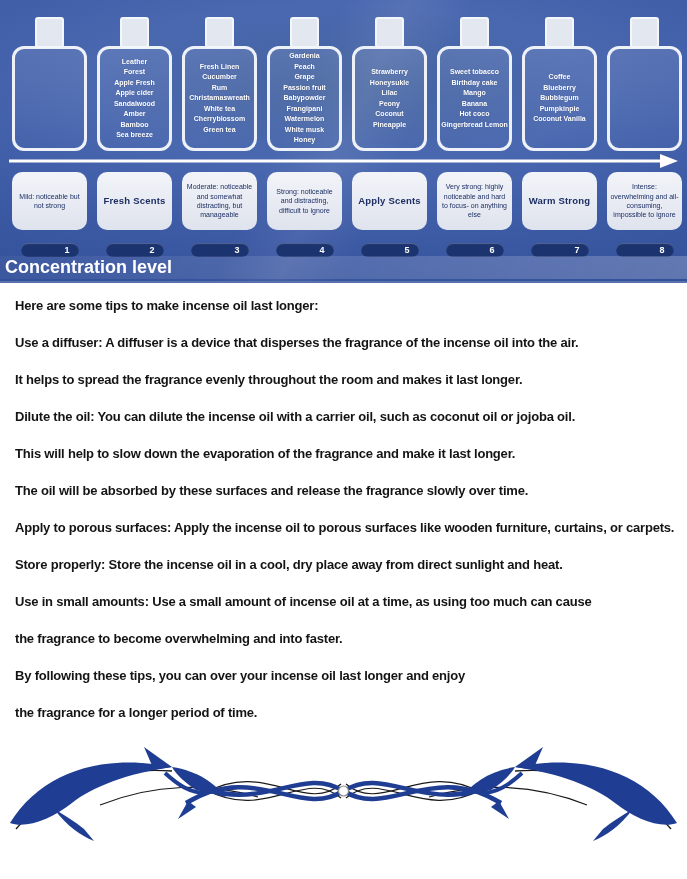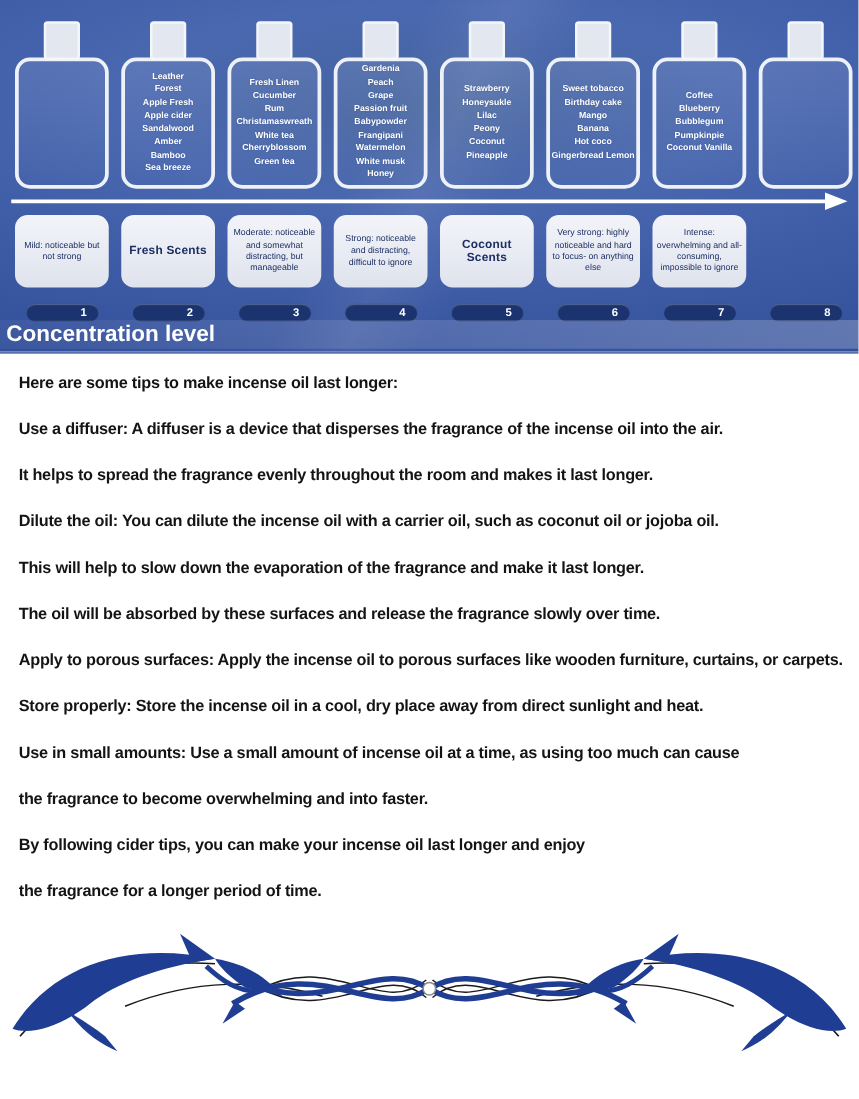--- a/index.html
+++ b/index.html
@@ -154,24 +154,27 @@
       <div class="card label">
           <span class="txt">Fresh Scents</span>
         </div>
       <div class="card">
           <span class="txt">Moderate: noticeable and somewhat distracting, but manageable</span>
         </div>
       <div class="card">
           <span class="txt">Strong: noticeable and distracting, difficult to ignore</span>
         </div>
       <div class="card label">
-          <span class="txt">Coconut Scents</span>
+          <span class="txt">Apply Scents</span>
         </div>
       <div class="card">
           <span class="txt">Very strong: highly noticeable and hard to focus- on anything else</span>
+        </div>
+      <div class="card label">
+          <span class="txt">Warm Strong</span>
         </div>
       <div class="card">
           <span class="txt">Intense: overwhelming and all-consuming, impossible to ignore</span>
         </div>
     </div>
 
     <div class="pills-row">
       <div class="pill-slot">
           <div class="pill">1</div>
         </div>
@@ -205,21 +208,21 @@
     <p class="tip-line">Here are some tips to make incense oil last longer:</p>
     <p class="tip-line">Use a diffuser: A diffuser is a device that disperses the fragrance of the incense oil into the air.</p>
     <p class="tip-line">It helps to spread the fragrance evenly throughout the room and makes it last longer.</p>
     <p class="tip-line">Dilute the oil: You can dilute the incense oil with a carrier oil, such as coconut oil or jojoba oil.</p>
     <p class="tip-line">This will help to slow down the evaporation of the fragrance and make it last longer.</p>
     <p class="tip-line">The oil will be absorbed by these surfaces and release the fragrance slowly over time.</p>
     <p class="tip-line">Apply to porous surfaces: Apply the incense oil to porous surfaces like wooden furniture, curtains, or carpets.</p>
     <p class="tip-line">Store properly: Store the incense oil in a cool, dry place away from direct sunlight and heat.</p>
     <p class="tip-line">Use in small amounts: Use a small amount of incense oil at a time, as using too much can cause</p>
     <p class="tip-line">the fragrance to become overwhelming and into faster.</p>
-    <p class="tip-line">By following cider tips, you can make your incense oil last longer and enjoy</p>
+    <p class="tip-line">By following these tips, you can over your incense oil last longer and enjoy</p>
     <p class="tip-line">the fragrance for a longer period of time.</p>
   </div>
 
   <svg class="flourish" width="687" height="100" viewBox="0 0 687 100">
     <defs>
       <g id="halfL">
 
         <path d="M 16 86 C 55 40, 112 24, 172 28" fill="none" stroke="#1a1a1a" stroke-width="1.3"></path>
         <path d="M 100 62 C 155 40, 210 40, 258 54" fill="none" stroke="#1a1a1a" stroke-width="1.2"></path>
         <path d="M 205 50 C 265 16, 305 72, 341 41" fill="none" stroke="#1a1a1a" stroke-width="1.2"></path>

